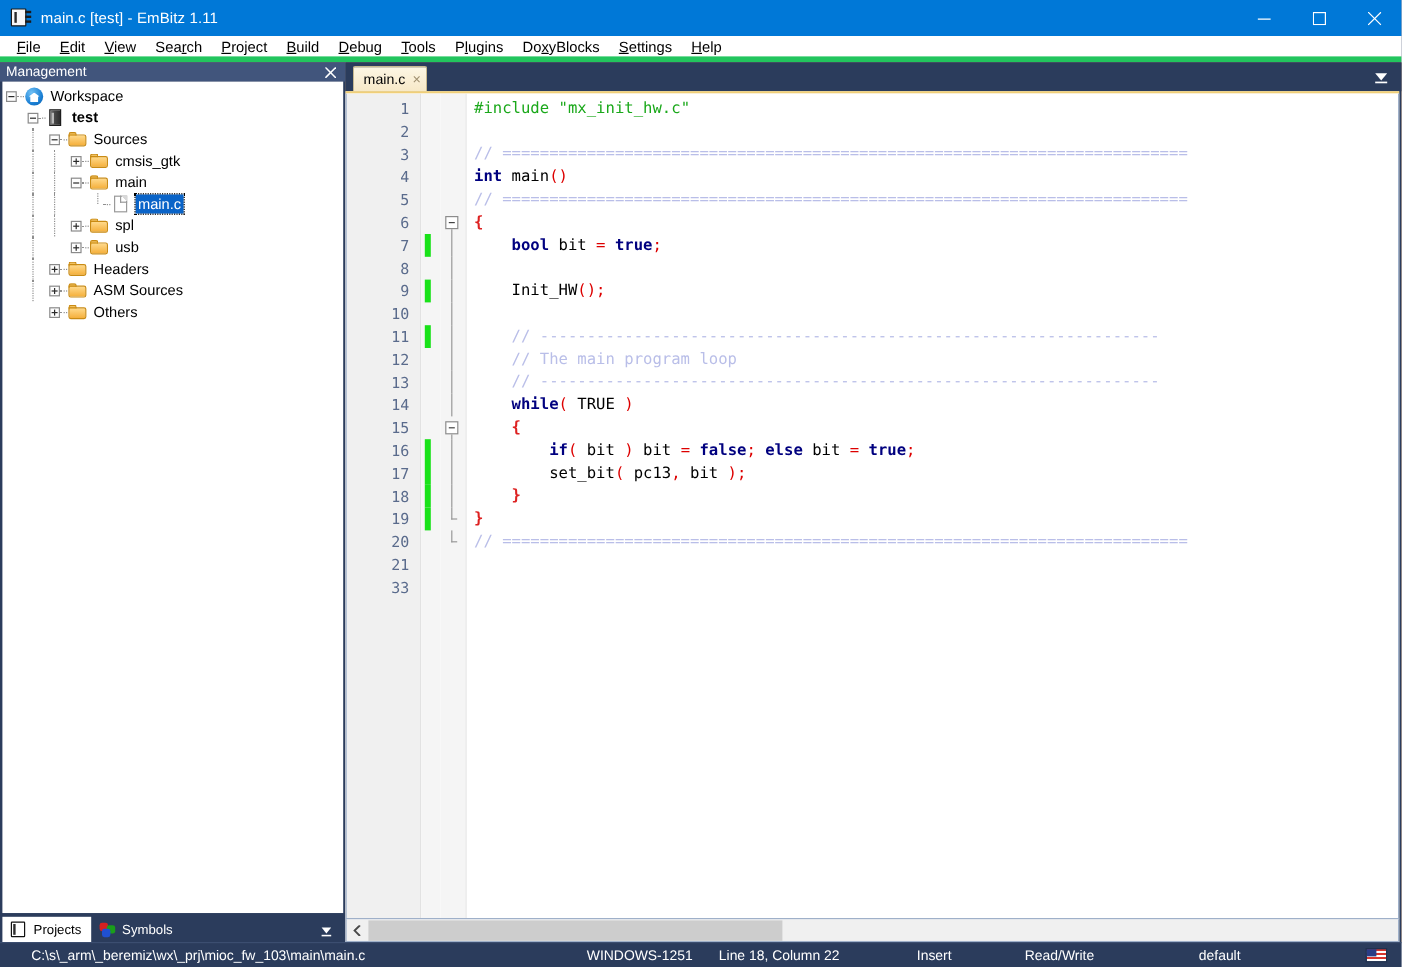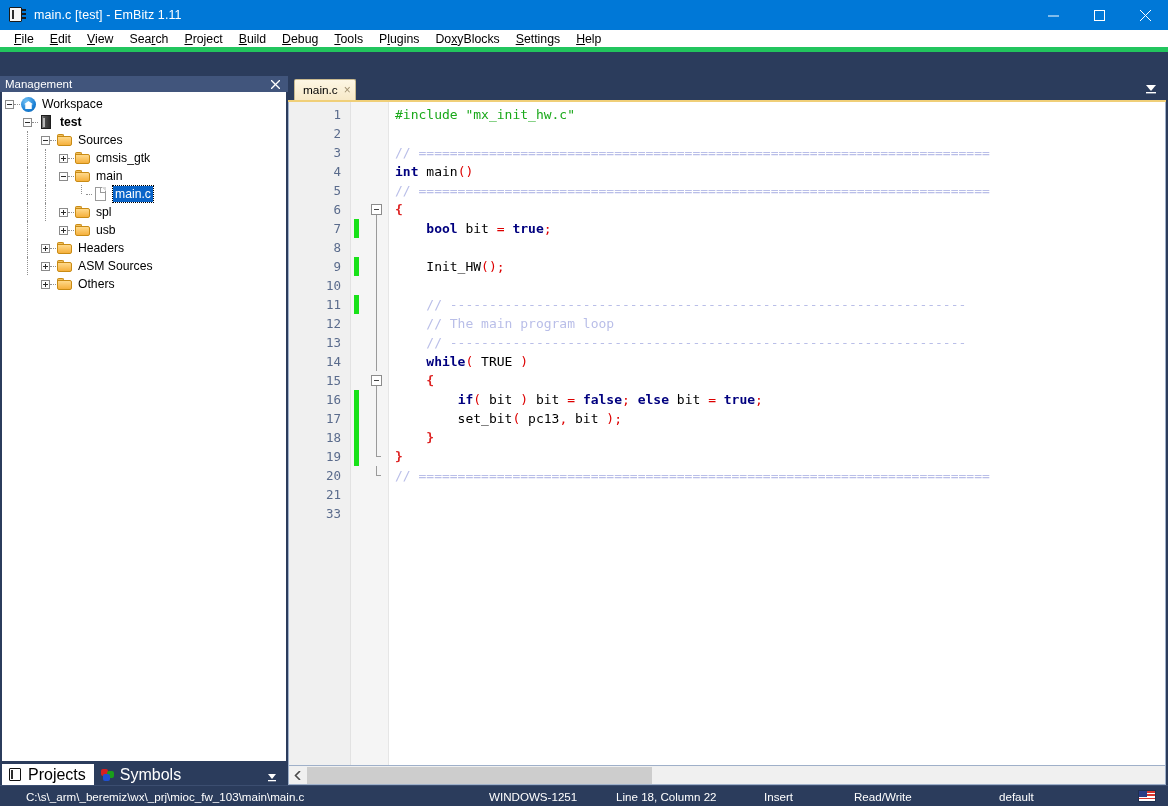--- a/index.html
+++ b/index.html
@@ -81,21 +81,20 @@
     line-height: 16px;
   }
   .menu-item u { text-decoration: underline; }
 
   
   .body-row {
     flex: 1 1 auto;
     display: flex;
     min-height: 0;
     background: #fdba74;
-    margin-top: 24px;
   }
 
   
   .sidebar {
     width: 288px; flex: 0 0 288px;
     display: flex; flex-direction: column;
     background: #2b3c5c;
   }
   .panel-header {
     height: 16px; flex: 0 0 16px;
@@ -222,21 +221,21 @@
     height: 24px; flex: 0 0 24px;
     background: #2b3c5c;
     display: flex; align-items: flex-end;
     position: relative;
     padding-left: 2px;
   }
   .side-tab {
     height: 21px;
     display: flex; align-items: center;
     padding: 0 8px 0 6px;
-    font-size: 16px;
+    font-size: 11px;
     color: #ffffff;
     white-space: nowrap;
   }
   .side-tab.active {
     background: #ffffff;
     color: #000000;
   }
   .side-tab .ticon { width: 16px; height: 14px; margin-right: 4px; position: relative; flex: 0 0 16px; }
   .tic-emb {
     position: absolute; left: 1px; top: 0px; width: 12px; height: 13px;
@@ -869,20 +868,20 @@
             <div class="hs-thumb"></div>
           </div>
         </div>
       </div>
     </div>
   </div>
 
   <div class="statusbar">
     <span class="sb-cell sb-path" style="position:absolute;left:20px;">C:\s\_arm\_beremiz\wx\_prj\mioc_fw_103\main\main.c</span>
     <span class="sb-cell" style="position:absolute;left:489px;">WINDOWS-1251</span>
-    <span class="sb-cell" style="position:absolute;left:599px;margin-left:17px;">Line 18, Column 22</span>
+    <span class="sb-cell" style="position:absolute;left:599px;">Line 18, Column 22</span>
     <span class="sb-cell" style="position:absolute;left:764px;">Insert</span>
     <span class="sb-cell" style="position:absolute;left:854px;">Read/Write</span>
     <span class="sb-cell" style="position:absolute;left:999px;">default</span>
     <span class="sb-flag"></span>
   </div>
 
 </div>
 
 </body></html>

